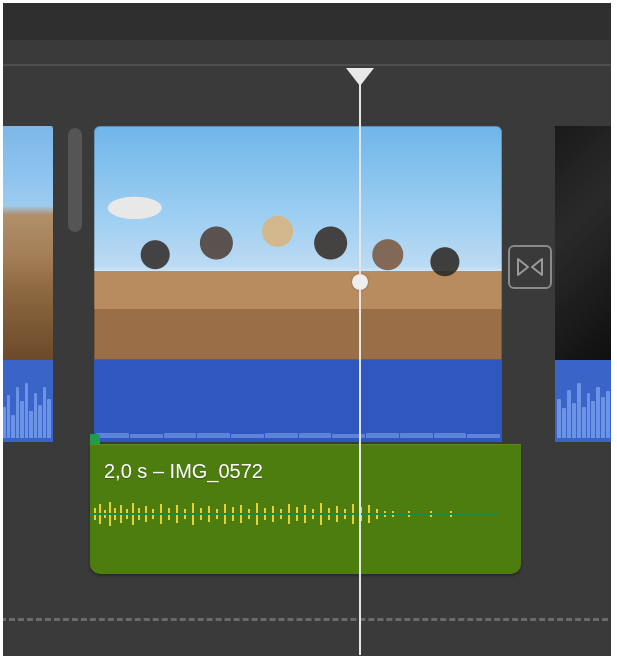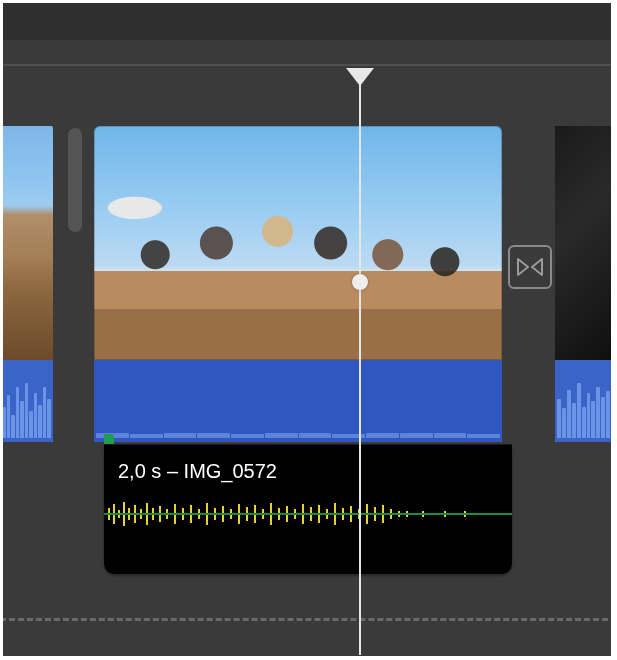--- a/index.html
+++ b/index.html
@@ -106,26 +106,27 @@
     height: 82px;
     background: #3057c0;
     position: relative;
     overflow: hidden;
   }
 
   
   .green-clip {
     position: absolute;
     top: 318px;
-    left: 104px;
+    left: 90px;
     width: 408px;
     height: 130px;
-    background: #000000;
+    background: #4d7c0f;
     border-radius: 0 0 10px 10px;
     box-shadow: inset 0 1px 0 rgba(255,255,255,.1), 0 2px 3px rgba(0,0,0,.3);
+    padding-left: 23px;
   }
   .green-tab {
     position: absolute;
     top: -10px; left: 0;
     width: 10px; height: 10px;
     background: #1e9c50;
     border-top-right-radius: 3px;
   }
   .green-label {
     position: absolute;

